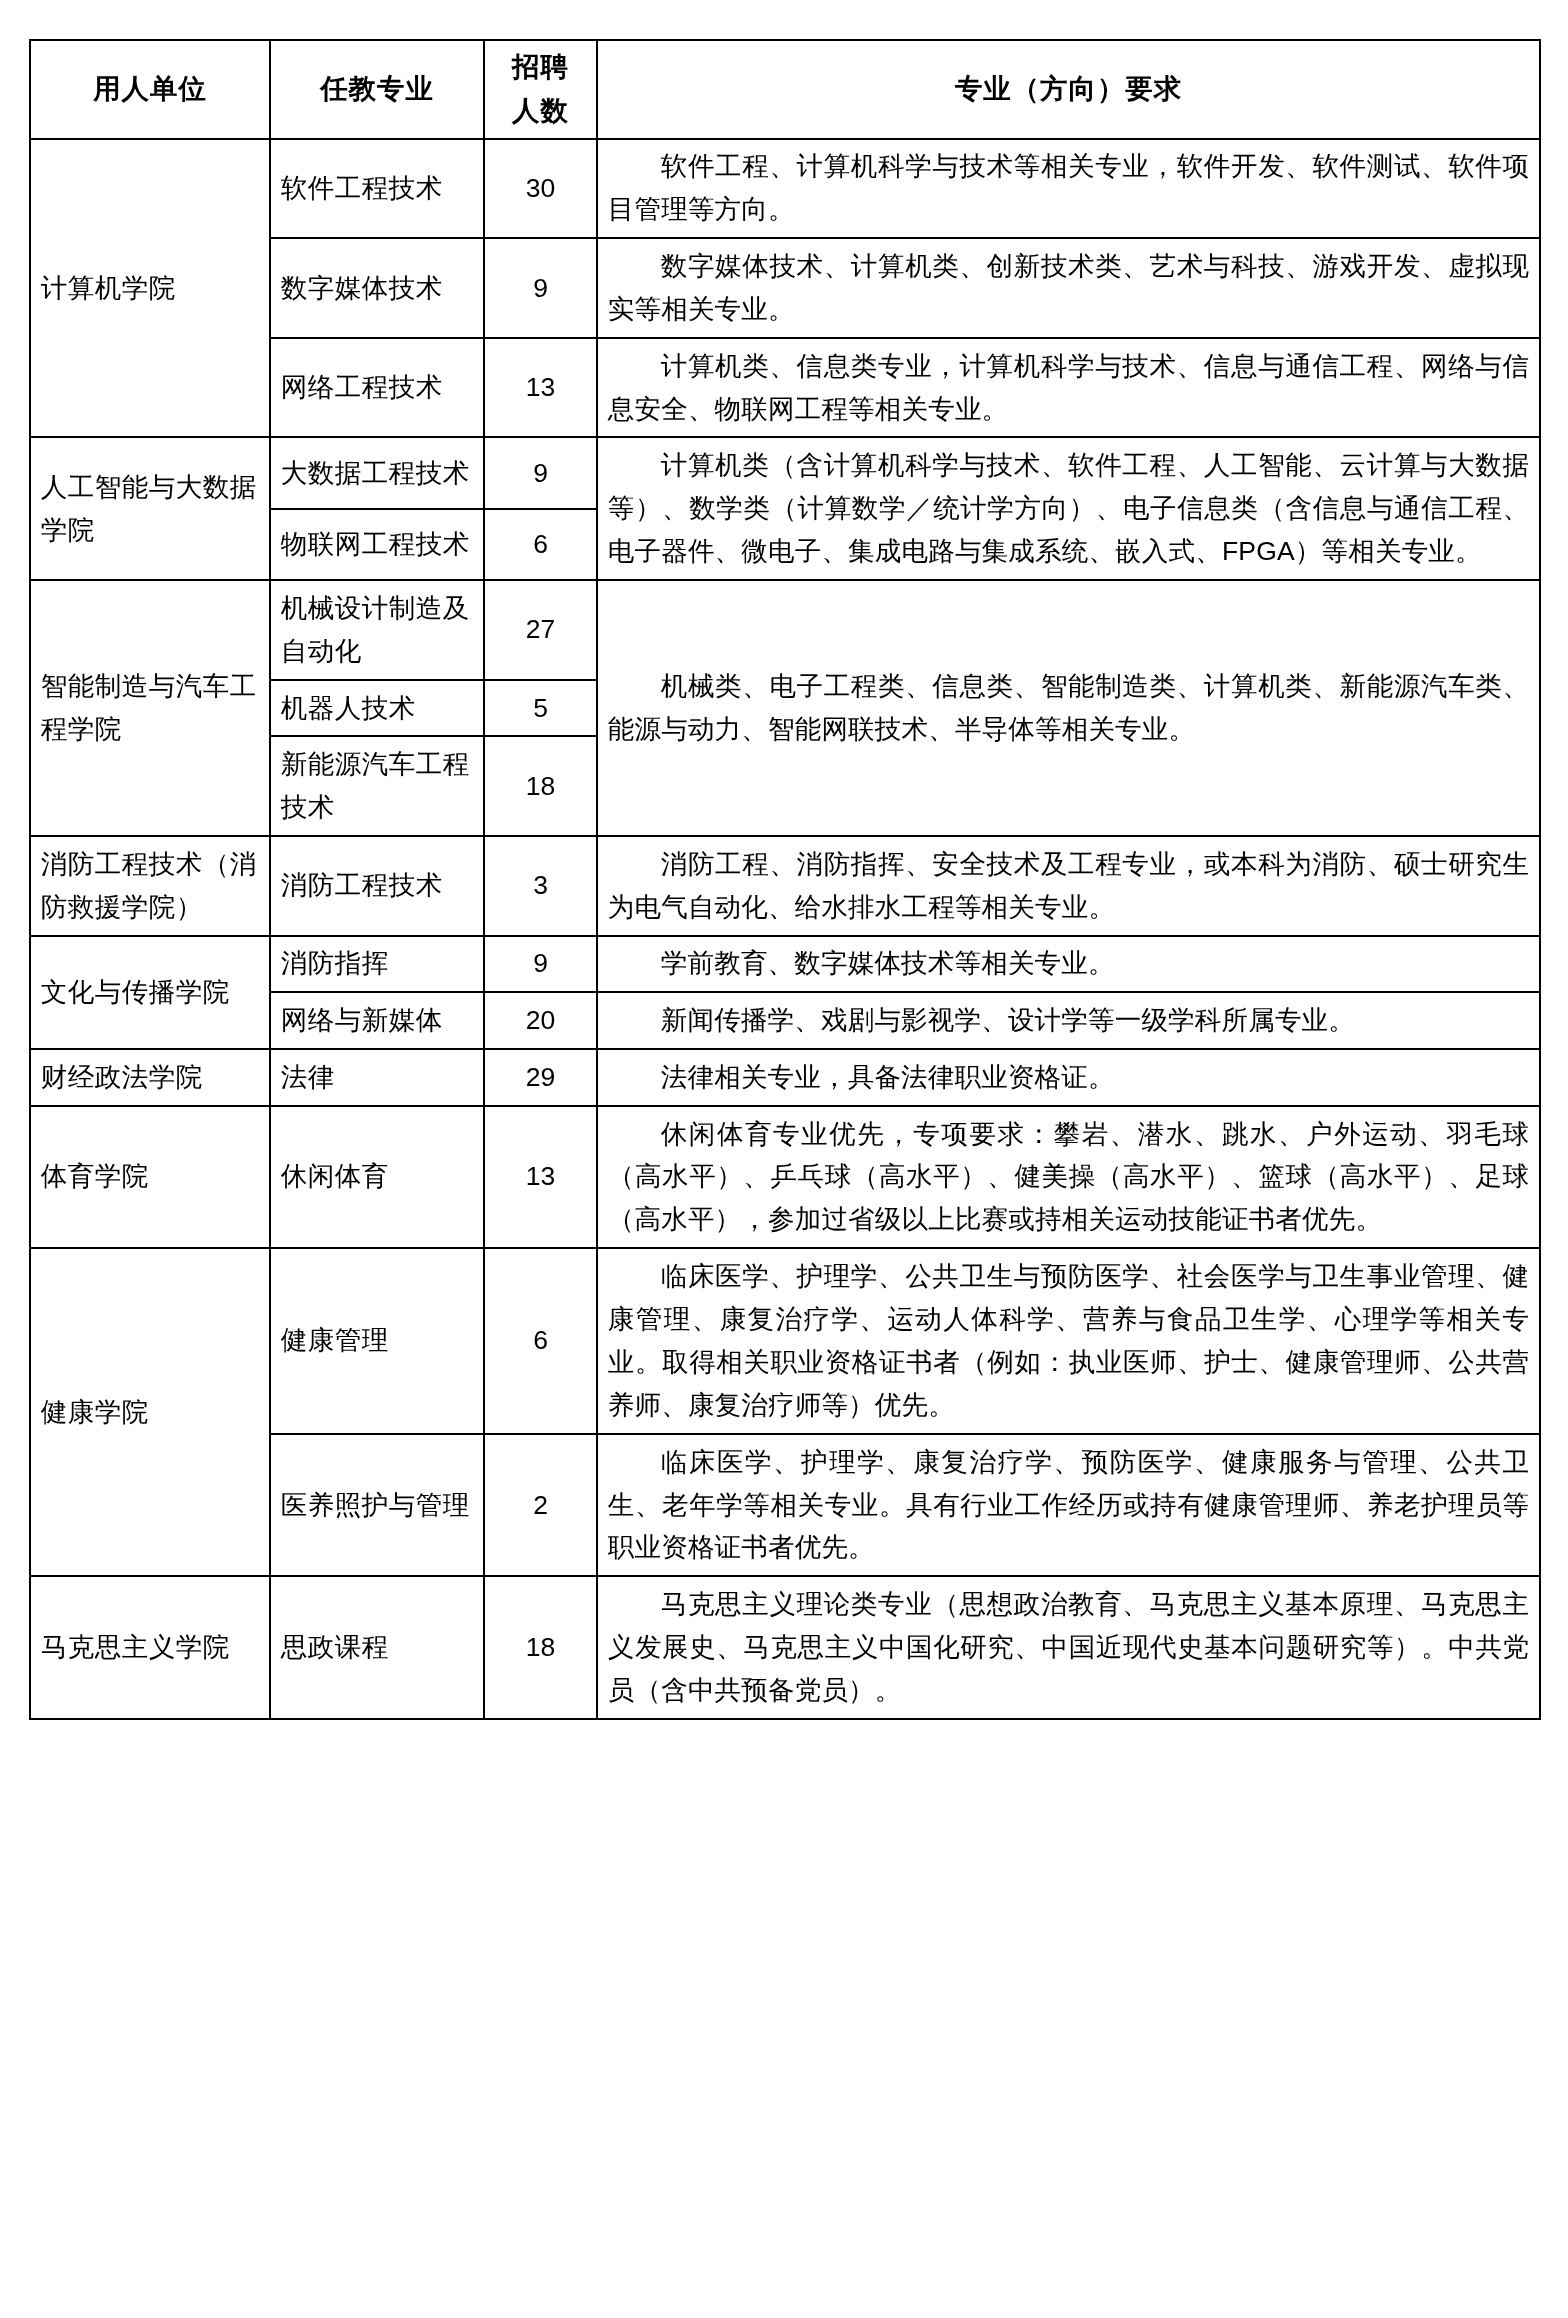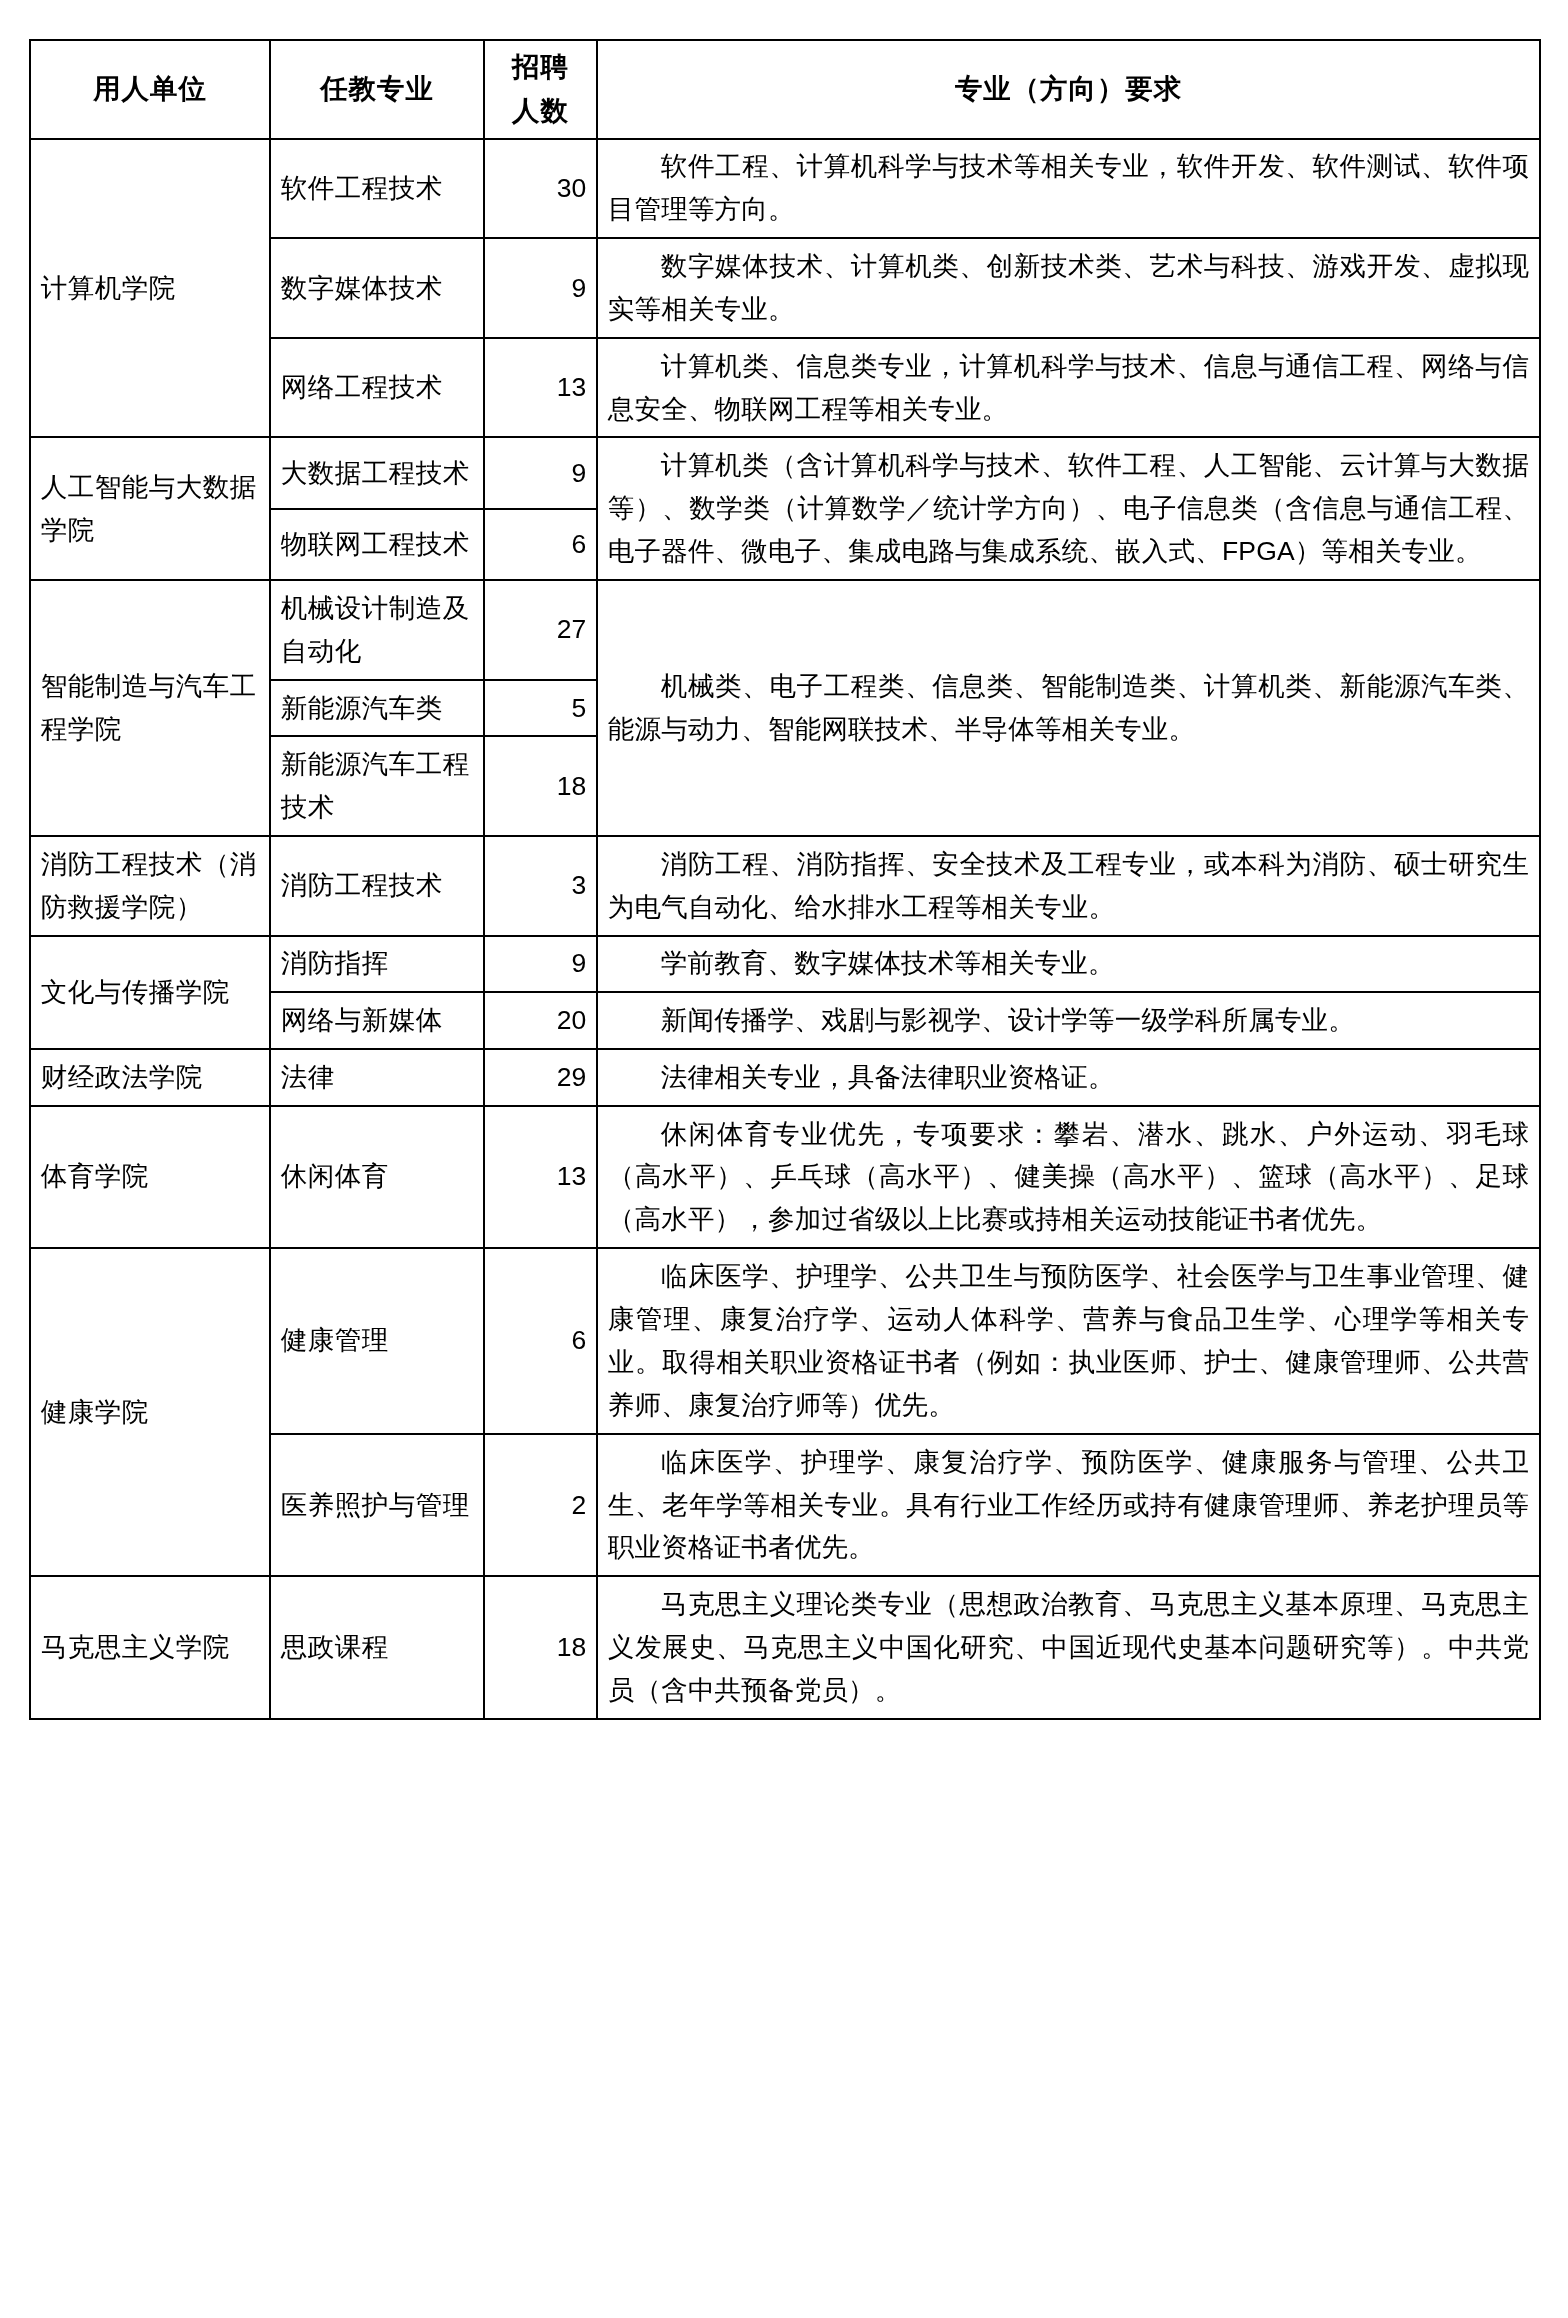--- a/index.html
+++ b/index.html
@@ -49,21 +49,21 @@
     padding: 3.9px 5.9px;
   }
   th.h-count { letter-spacing: 0px; line-height: 1.28; }
 
   td.unit-cell,
   td.major-cell {
     text-align: left;
     letter-spacing: 0.5px;
   }
   td.count-cell {
-    text-align: right;
+    text-align: center;
     font-size: 28px;
     letter-spacing: 0;
   }
   td.req-cell {
     text-align: justify;
     text-align-last: left;
     text-indent: 2em;
     letter-spacing: 0.2px;
     line-height: 1.72;
     padding: 9.8px 13.7px 9.8px 11.8px;
@@ -118,21 +118,21 @@
           <td class="major-cell">物联网工程技术</td>
           <td class="count-cell">6</td>
         </tr>
         <tr>
           <td class="unit-cell" rowspan="3">智能制造与汽车工程学院</td>
           <td class="major-cell">机械设计制造及自动化</td>
           <td class="count-cell">27</td>
           <td class="req-cell" rowspan="3">机械类、电子工程类、信息类、智能制造类、计算机类、新能源汽车类、能源与动力、智能网联技术、半导体等相关专业。</td>
         </tr>
         <tr>
-          <td class="major-cell">新能源汽车类</td>
+          <td class="major-cell">机器人技术</td>
           <td class="count-cell">5</td>
         </tr>
         <tr>
           <td class="major-cell">新能源汽车工程技术</td>
           <td class="count-cell">18</td>
         </tr>
         <tr>
           <td class="unit-cell" rowspan="1">消防工程技术（消防救援学院）</td>
           <td class="major-cell">消防工程技术</td>
           <td class="count-cell">3</td>

